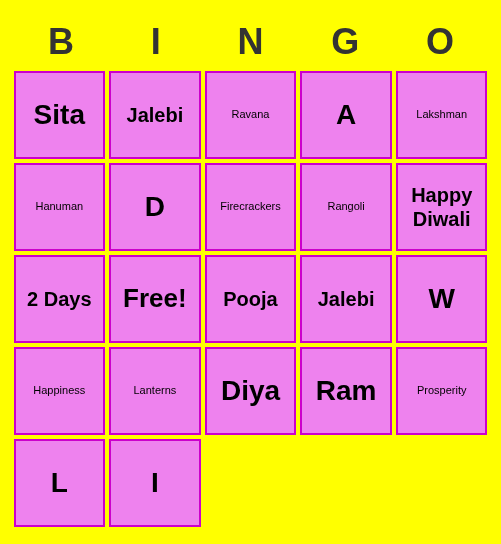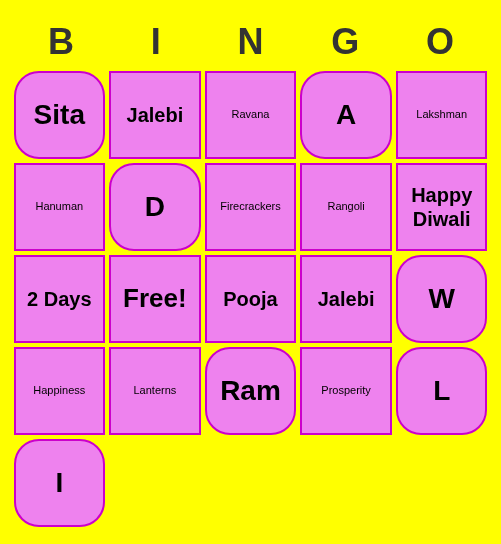--- a/index.html
+++ b/index.html
@@ -44,21 +44,20 @@
       text-align: center;
       min-height: 88px;
       padding: 6px 4px;
       font-size: 14px;
       color: #000;
       line-height: 1.2;
     }
     .bingo-cell.large {
       font-size: 28px;
       font-weight: bold;
-      border-radius: 25px;
     }
     .bingo-cell.medium {
       font-size: 20px;
       font-weight: bold;
     }
     .bingo-cell.small {
       font-size: 11px;
     }
     .bingo-cell.free {
       font-size: 26px;
@@ -87,18 +86,19 @@
       <div class="bingo-cell small">Firecrackers</div>
       <div class="bingo-cell small">Rangoli</div>
       <div class="bingo-cell medium">Happy Diwali</div>
       <div class="bingo-cell medium">2 Days</div>
       <div class="bingo-cell free">Free!</div>
       <div class="bingo-cell medium">Pooja</div>
       <div class="bingo-cell medium">Jalebi</div>
       <div class="bingo-cell large">W</div>
       <div class="bingo-cell small">Happiness</div>
       <div class="bingo-cell small">Lanterns</div>
+      <div class="bingo-cell large">Diya</div>
       <div class="bingo-cell large">Ram</div>
       <div class="bingo-cell small">Prosperity</div>
       <div class="bingo-cell large">L</div>
       <div class="bingo-cell large">I</div>
     </div>
 </div>
 
 </body></html>

